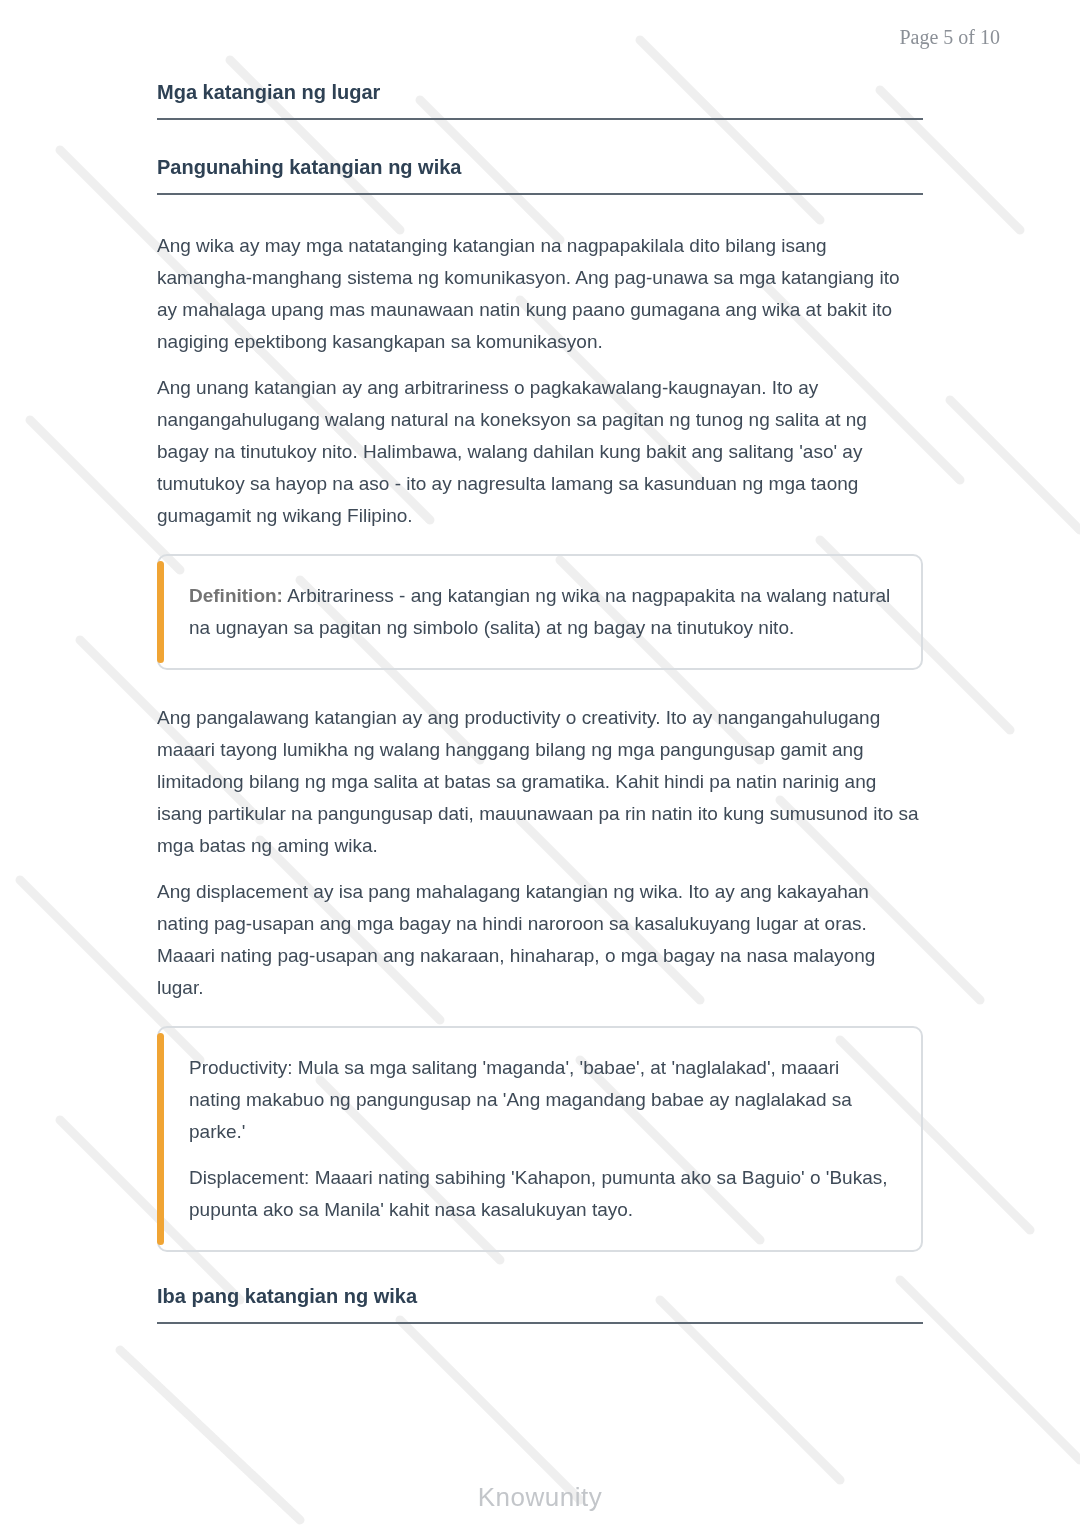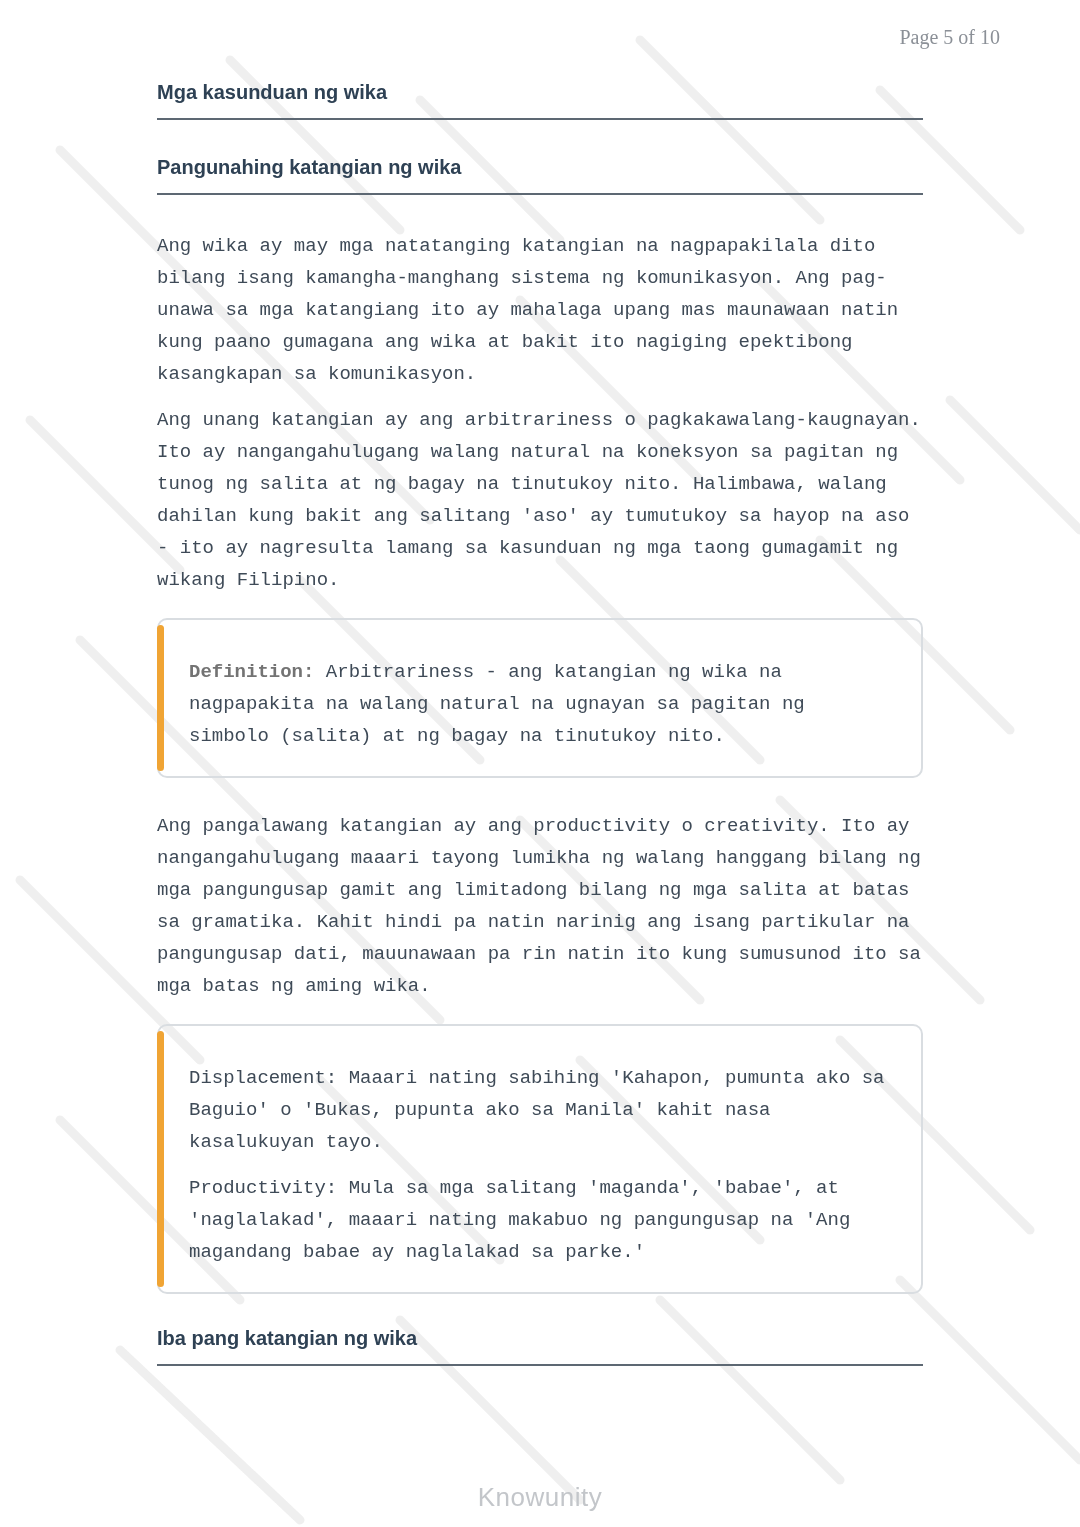--- a/index.html
+++ b/index.html
@@ -46,21 +46,21 @@
     font-size: 20px;
     line-height: 24px;
     color: #2e4154;
     padding-bottom: 14px;
     border-bottom: 2px solid #5d6873;
     margin: 0 0 35px 0;
   }
   .sec-heading.first { margin-top: 80px; }
   .sec-heading.gap-top { }
 
-  .content p { margin: 12px 0 14px 0; font-family: Liberation Mono, monospace; }
+  .content p { margin: 0 0 14px 0; }
 
   .callout {
     position: relative;
     border: 2px solid #d9dde1;
     border-radius: 10px;
     padding: 24px 30px;
     margin: 22px 0 32px 0;
     background: transparent;
   }
   .callout::before {
@@ -122,38 +122,39 @@
       <line x1="400" y1="1320" x2="580" y2="1500"></line>
       <line x1="660" y1="1300" x2="840" y2="1480"></line>
       <line x1="900" y1="1280" x2="1080" y2="1460"></line>
     </g>
   </svg>
 
   <div class="page-number">Page 5 of 10</div>
 
   <div class="content">
 
-    <h3 class="sec-heading first">Mga kasunduan ng wika</h3>
+    <h3 class="sec-heading first">Mga katangian ng lugar</h3>
 
     <h3 class="sec-heading gap-top">Pangunahing katangian ng wika</h3>
 
     <p>Ang wika ay may mga natatanging katangian na nagpapakilala dito bilang isang kamangha-manghang sistema ng komunikasyon. Ang pag-unawa sa mga katangiang ito ay mahalaga upang mas maunawaan natin kung paano gumagana ang wika at bakit ito nagiging epektibong kasangkapan sa komunikasyon.</p>
 
     <p>Ang unang katangian ay ang arbitrariness o pagkakawalang-kaugnayan. Ito ay nangangahulugang walang natural na koneksyon sa pagitan ng tunog ng salita at ng bagay na tinutukoy nito. Halimbawa, walang dahilan kung bakit ang salitang 'aso' ay tumutukoy sa hayop na aso - ito ay nagresulta lamang sa kasunduan ng mga taong gumagamit ng wikang Filipino.</p>
 
     <div class="callout">
       <p><span class="bold-label">Definition:</span><span> Arbitrariness - ang katangian ng wika na nagpapakita na walang natural na ugnayan sa pagitan ng simbolo (salita) at ng bagay na tinutukoy nito.</span></p>
     </div>
 
     <p>Ang pangalawang katangian ay ang productivity o creativity. Ito ay nangangahulugang maaari tayong lumikha ng walang hanggang bilang ng mga pangungusap gamit ang limitadong bilang ng mga salita at batas sa gramatika. Kahit hindi pa natin narinig ang isang partikular na pangungusap dati, mauunawaan pa rin natin ito kung sumusunod ito sa mga batas ng aming wika.</p>
 
+    <p>Ang displacement ay isa pang mahalagang katangian ng wika. Ito ay ang kakayahan nating pag-usapan ang mga bagay na hindi naroroon sa kasalukuyang lugar at oras. Maaari nating pag-usapan ang nakaraan, hinaharap, o mga bagay na nasa malayong lugar.</p>
 
     <div class="callout">
+      <p>Productivity: Mula sa mga salitang 'maganda', 'babae', at 'naglalakad', maaari nating makabuo ng pangungusap na 'Ang magandang babae ay naglalakad sa parke.'</p>
       <p>Displacement: Maaari nating sabihing 'Kahapon, pumunta ako sa Baguio' o 'Bukas, pupunta ako sa Manila' kahit nasa kasalukuyan tayo.</p>
-      <p>Productivity: Mula sa mga salitang 'maganda', 'babae', at 'naglalakad', maaari nating makabuo ng pangungusap na 'Ang magandang babae ay naglalakad sa parke.'</p>
     </div>
 
     <h3 class="sec-heading">Iba pang katangian ng wika</h3>
 
   </div>
 
   <div class="brand-footer">Knowunity</div>
 
 </div>
 

